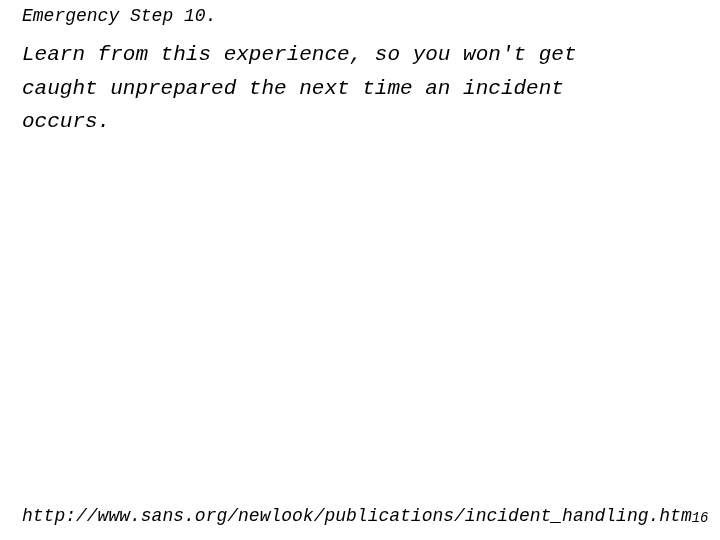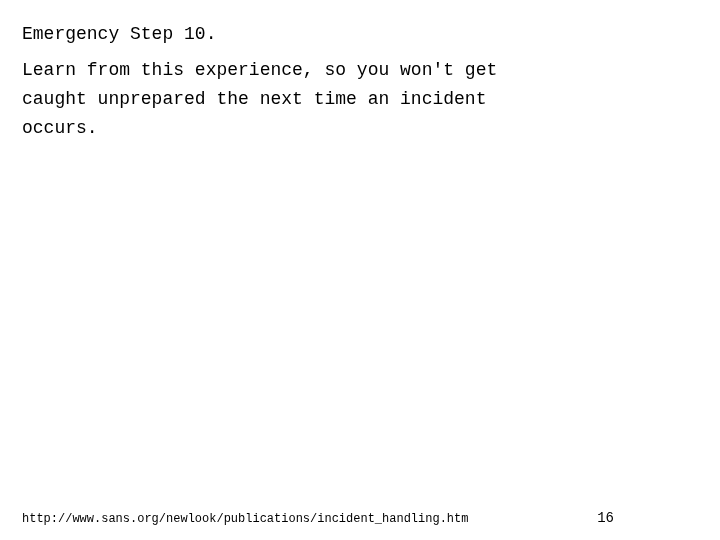--- a/index.html
+++ b/index.html
@@ -15,53 +15,54 @@
       font-family: 'Courier New', Courier, monospace;
       font-size: 18px;
       color: #000000;
       position: relative;
       overflow: hidden;
     }
 
     .page-container {
       width: 636px;
       height: 540px;
-      padding: 24px 22px 30px 22px;
+      padding: 6px 22px 30px 22px;
       position: relative;
+      font-style: italic;
     }
 
     .title {
       font-family: 'Courier New', Courier, monospace;
       font-size: 18px;
       font-weight: normal;
       margin-bottom: 12px;
       white-space: pre;
     }
 
     .body-text {
       font-family: 'Courier New', Courier, monospace;
-      font-size: 18px;
+      font-size: 21px;
       line-height: 1.6;
       white-space: pre-wrap;
     }
 
     .footer {
       position: absolute;
       bottom: 14px;
       left: 0;
       right: 0;
       display: flex;
       justify-content: space-between;
       align-items: flex-end;
       padding: 0 22px;
     }
 
     .footer-url {
       font-family: 'Courier New', Courier, monospace;
-      font-size: 12px;
+      font-size: 18px;
       color: #000000;
     }
 
     .page-number {
       font-family: 'Courier New', Courier, monospace;
       font-size: 14px;
       color: #000000;
     }
   </style>
 </head>

